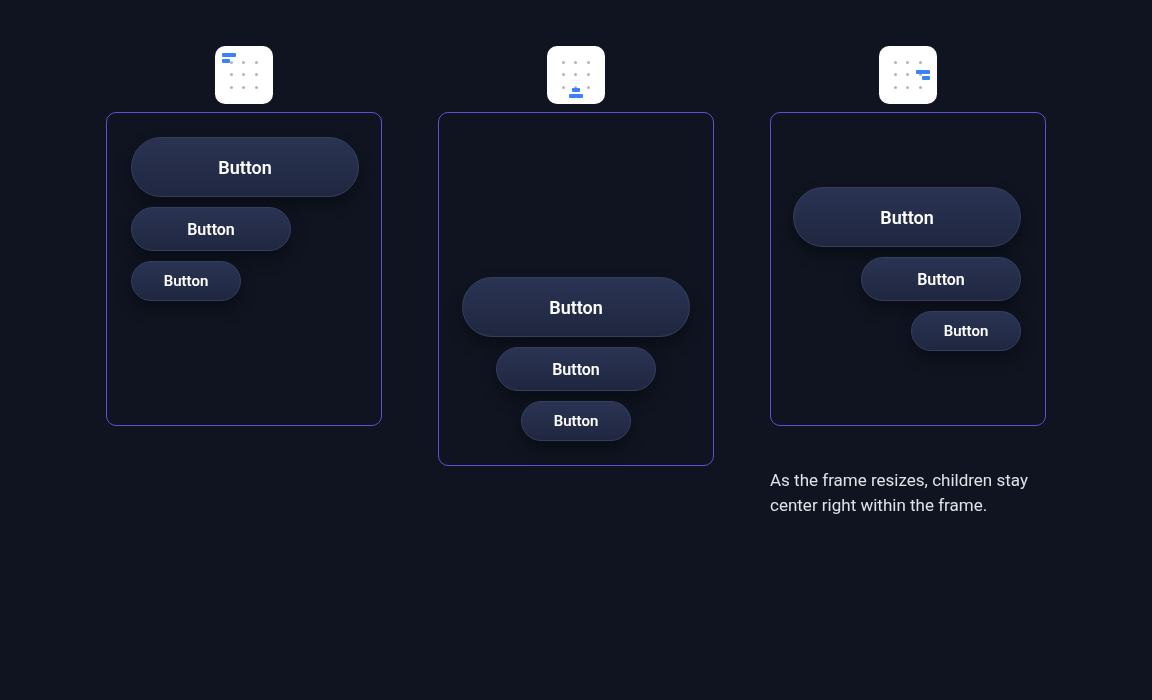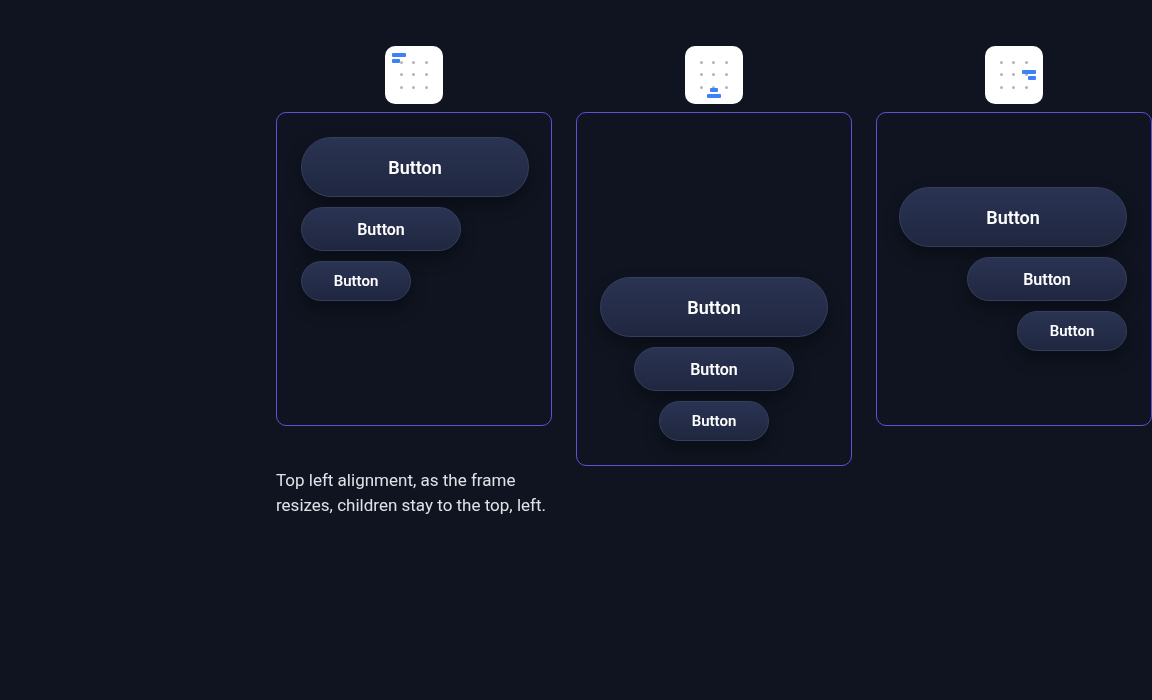--- a/index.html
+++ b/index.html
@@ -11,22 +11,22 @@
       width: 1152px;
       height: 700px;
       background: #0f1420;
       font-family: -apple-system, BlinkMacSystemFont, "Segoe UI", Roboto, sans-serif;
       color: #e8e8e8;
       overflow: hidden;
       border-radius: 24px;
     }
     .container {
       display: flex;
-      justify-content: flex-end;
-      gap: 24px;
+      justify-content: center;
+      gap: 56px;
       padding: 46px 0 0 0;
     }
     .example {
       display: flex;
       flex-direction: column;
       align-items: center;
       width: 276px;
     }
     .alignment-icon {
       width: 58px;
@@ -173,21 +173,20 @@
       <div class="indicator top-left">
         <div class="ind-bar-long"></div>
         <div class="ind-bar-short"></div>
       </div>
     </div>
     <div class="frame top-left">
       <div class="btn lg">Button</div>
       <div class="btn md">Button</div>
       <div class="btn sm">Button</div>
     </div>
-    <p class="caption">Top left alignment, as the frame resizes, children stay to the top, left.</p>
   </div>
 
   <div class="example">
     <div class="alignment-icon">
       <div class="dot-grid">
         <span class="dot"></span>
           <span class="dot"></span>
           <span class="dot"></span>
         <span class="dot"></span>
           <span class="dot"></span>
@@ -224,15 +223,16 @@
       <div class="indicator center-right">
         <div class="ind-bar-long"></div>
         <div class="ind-bar-short"></div>
       </div>
     </div>
     <div class="frame center-right">
       <div class="btn lg">Button</div>
       <div class="btn md">Button</div>
       <div class="btn sm">Button</div>
     </div>
+    <p class="caption">As the frame resizes, children stay center right within the frame.</p>
   </div>
 
 </div>
 
 </body></html>

